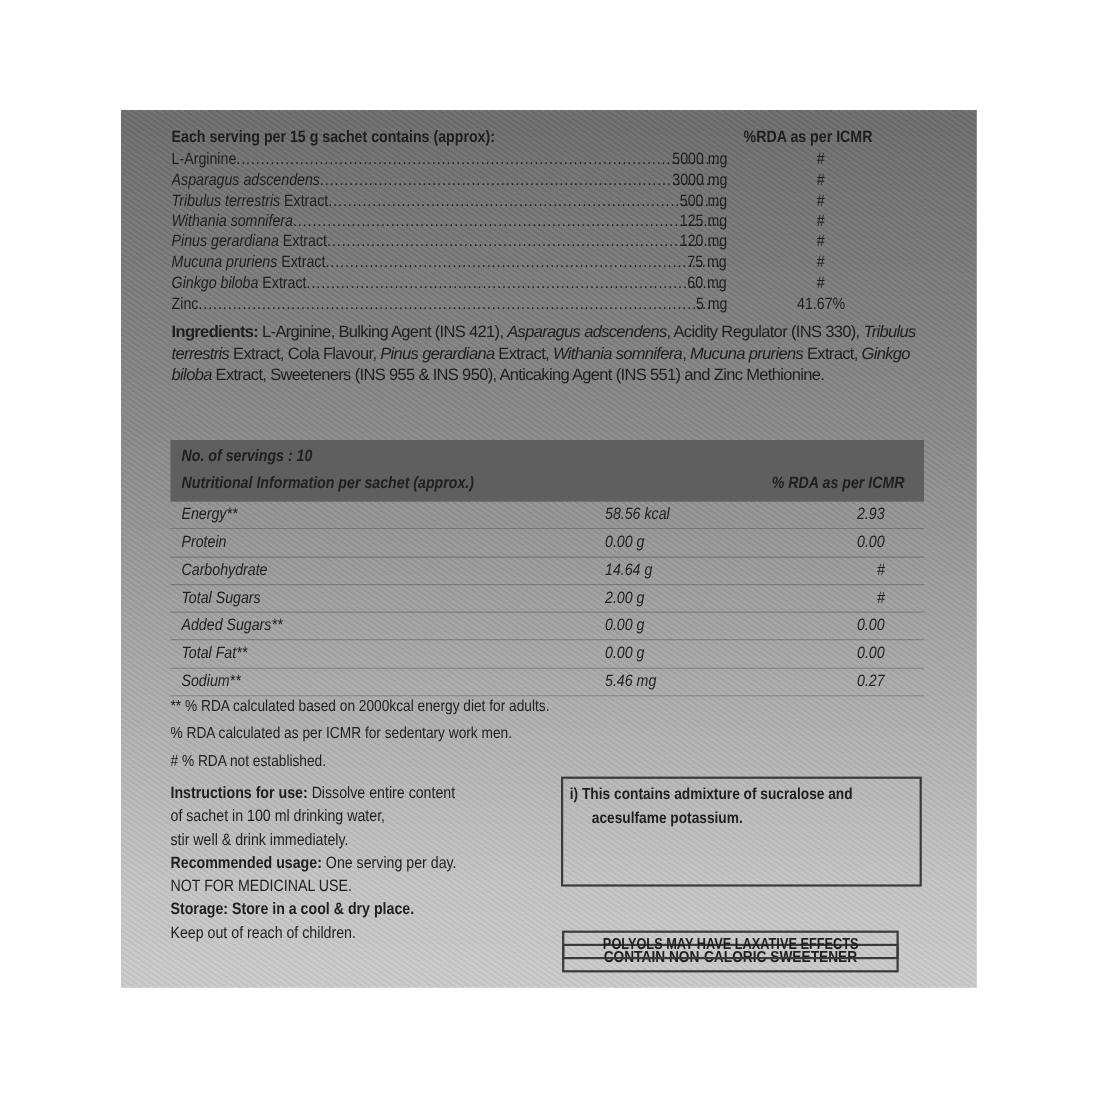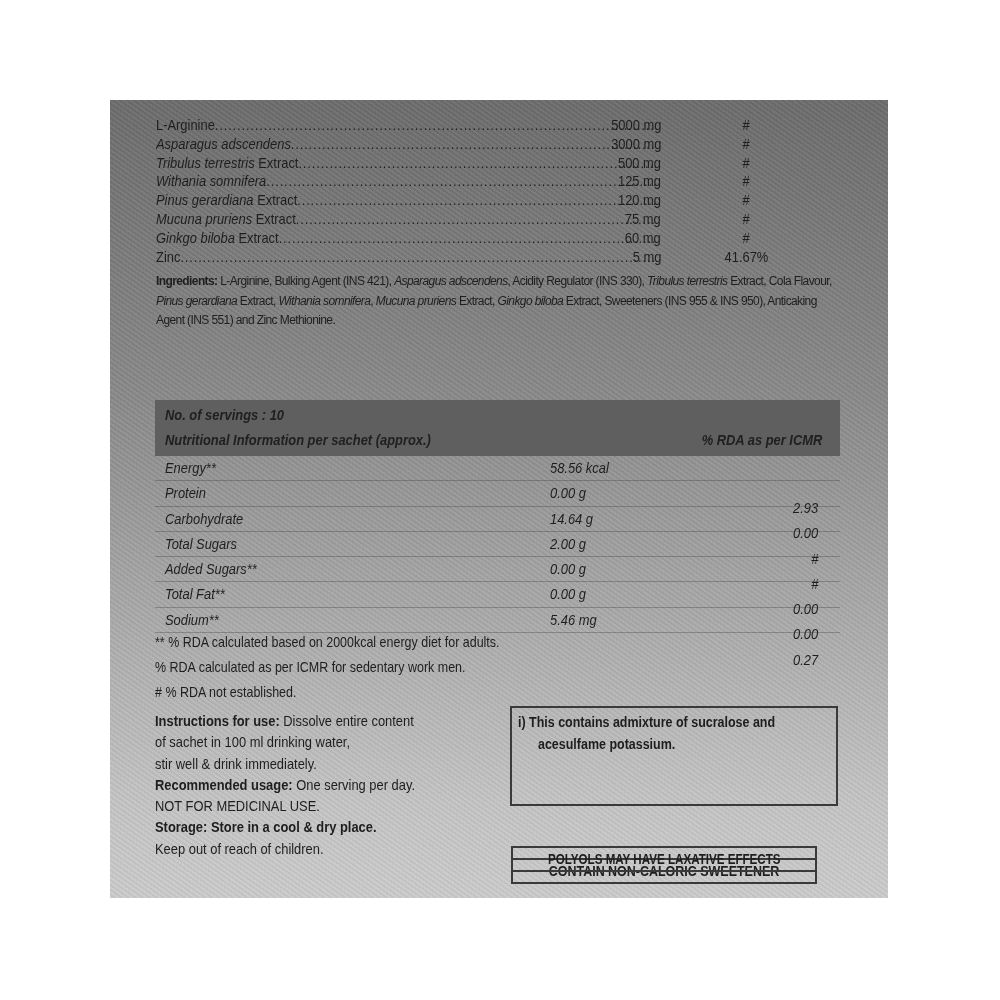--- a/index.html
+++ b/index.html
@@ -12,46 +12,50 @@
   .content{position:absolute;left:46px;top:16px;width:690px;}
   .cond{display:inline-block;transform:scaleX(0.86);transform-origin:left center;white-space:nowrap;}
   .hdr{font-weight:bold;font-size:15px;height:20px;position:relative;}
   .hdr .rda{position:absolute;left:520px;top:0;}
   .irow{position:relative;height:18.8px;font-size:15px;line-height:18.8px;}
   .irow .name{position:absolute;left:0;top:0;width:480px;overflow:hidden;white-space:nowrap;}
   .irow .name span.it{font-style:italic;}
   .irow .name .dots{letter-spacing:1px;}
   .irow .qty{position:absolute;left:435px;width:70px;text-align:right;background:transparent;}
   .irow .pct{position:absolute;left:550px;width:80px;text-align:center;}
-  .ingr{font-size:12px;line-height:19.5px;margin-top:6px;width:690px;}
+  .ingr{font-size:15px;line-height:19.5px;margin-top:6px;width:690px;}
   .ingr b{font-weight:bold;}
   .ingr i{font-style:italic;}
   .ntable{position:absolute;left:155px;top:400px;width:685px;font-style:italic;}
   .nhead{background:#5f5f5f;color:#202020;height:56px;position:relative;font-weight:bold;font-size:15px;}
   .nhead .serv{position:absolute;left:10px;top:6px;}
   .nhead .info{position:absolute;left:10px;top:31px;}
   .nhead .rda{position:absolute;right:18px;top:31px;}
   .nrow{position:relative;height:24.3px;font-size:15px;line-height:24px;border-bottom:1px solid rgba(60,60,60,0.35);}
   .nrow .lab{position:absolute;left:10px;}
   .nrow .val{position:absolute;left:395px;}
-  .nrow .pct{position:absolute;right:22px;margin-top:40px;}
+  .nrow .pct{position:absolute;right:36px;}
   .notes{position:absolute;left:155px;top:630px;font-size:14.5px;line-height:25px;}
   .instr{position:absolute;left:155px;top:710px;font-size:15px;line-height:21.3px;width:350px;}
   .instr b{font-weight:bold;}
   .warnbox{position:absolute;left:510px;top:706px;width:328px;height:100px;border:2px solid #3a3a3a;box-sizing:border-box;font-weight:bold;font-size:14.5px;line-height:21.5px;padding:4px 6px;}
   .warnbox .ln{white-space:nowrap;}
   .warnbox .ind{padding-left:20px;}
   .lbox{position:absolute;left:511px;width:306px;height:26px;border:2px solid #3a3a3a;box-sizing:border-box;font-weight:bold;font-size:14.5px;line-height:22px;text-align:center;white-space:nowrap;}
 </style>
 </head>
 <body>
 
 <div class="pack"></div>
 
 <div class="content" style="left:156px;top:116px;">
+  <div class="hdr">
+    <span class="cond">Each serving per 15 g sachet contains (approx):</span>
+    <span class="rda cond">%RDA as per ICMR</span>
+  </div>
   <div id="comp-rows">
       <div class="irow">
         <div class="name" style="width: 500px;"><span class="cond"><span class="it"></span><span>L-Arginine</span><span class="dots">...............................................................................................................</span></span></div>
         <span class="qty" style="background:linear-gradient(90deg,rgba(0,0,0,0) 0%,rgba(0,0,0,0) 100%);"><span class="cond" style="transform-origin:right center;">5000 mg</span></span>
         <span class="pct"><span class="cond" style="transform-origin:center center;">#</span></span>
       </div>
       <div class="irow">
         <div class="name" style="width: 500px;"><span class="cond"><span class="it">Asparagus adscendens</span><span></span><span class="dots">...............................................................................................................</span></span></div>
         <span class="qty" style="background:linear-gradient(90deg,rgba(0,0,0,0) 0%,rgba(0,0,0,0) 100%);"><span class="cond" style="transform-origin:right center;">3000 mg</span></span>
         <span class="pct"><span class="cond" style="transform-origin:center center;">#</span></span>

